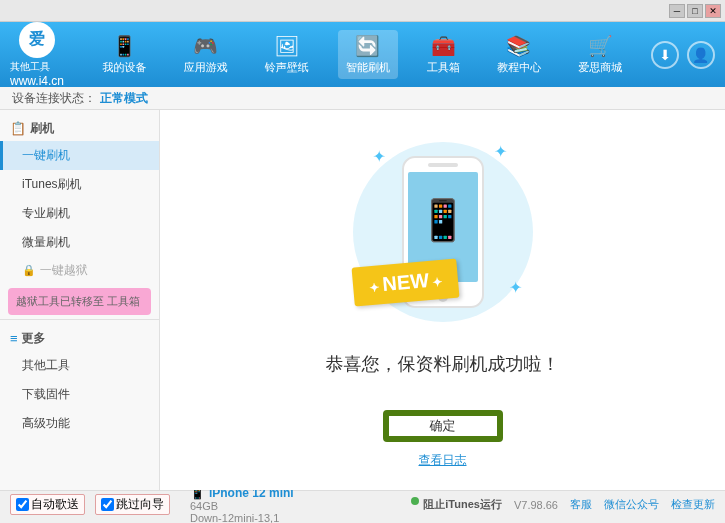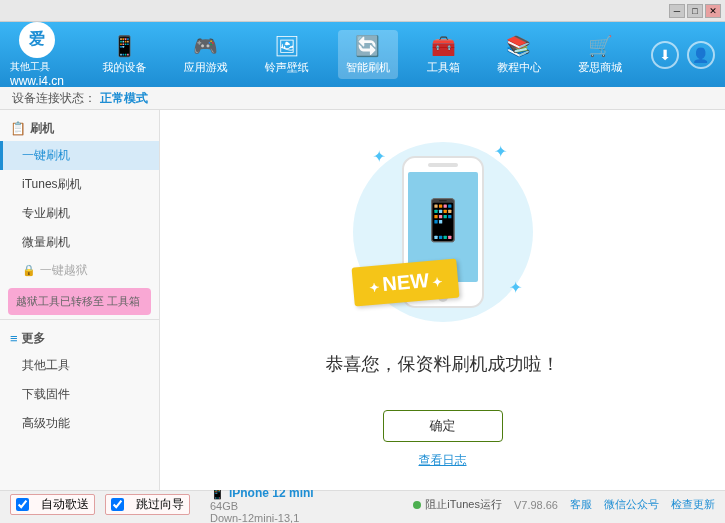--- a/index.html
+++ b/index.html
@@ -258,21 +258,21 @@
     .success-text {
       font-size: 18px;
       color: #333;
       margin-bottom: 34px;
     }
 
     .confirm-btn {
       width: 120px;
       height: 32px;
       background: white;
-      border: 1px solid #4d7c0f;
+      border: 6px solid #4d7c0f;
       border-radius: 4px;
       cursor: pointer;
       font-size: 13px;
       color: #333;
       margin-bottom: 10px;
     }
 
     .view-log-link {
       color: #1e8ed4;
       font-size: 12px;
@@ -291,21 +291,21 @@
     }
     .bottom-left {
       display: flex;
       align-items: center;
       gap: 10px;
       flex: 1;
     }
     .checkbox-item {
       display: flex;
       align-items: center;
-      gap: 12px;
+      gap: 2px;
       border: 1px solid #e0a0a0;
       padding: 1px 5px;
       background: #fff8f8;
       border-radius: 2px;
     }
     .checkbox-item input { cursor: pointer; }
     .device-info {
       margin-left: 10px;
       display: flex;
       flex-direction: column;
@@ -321,24 +321,24 @@
     }
     .bottom-right {
       display: flex;
       align-items: center;
       gap: 12px;
       font-size: 11px;
       color: #555;
     }
     .bottom-itunes {
       display: flex;
-      align-items: center;
       gap: 4px;
       font-size: 11px;
       color: #555;
+      font-weight: bold;
     }
     .green-dot { width: 8px; height: 8px; background: #4caf50; border-radius: 50%; display: inline-block; }
     .link-text { color: #1e8ed4; cursor: pointer; text-align: center; }
     .version-text { color: #888; font-size: 11px; }
   </style>
 </head>
 <body>
 
 <div class="title-bar">
   <div class="title-bar-controls">

